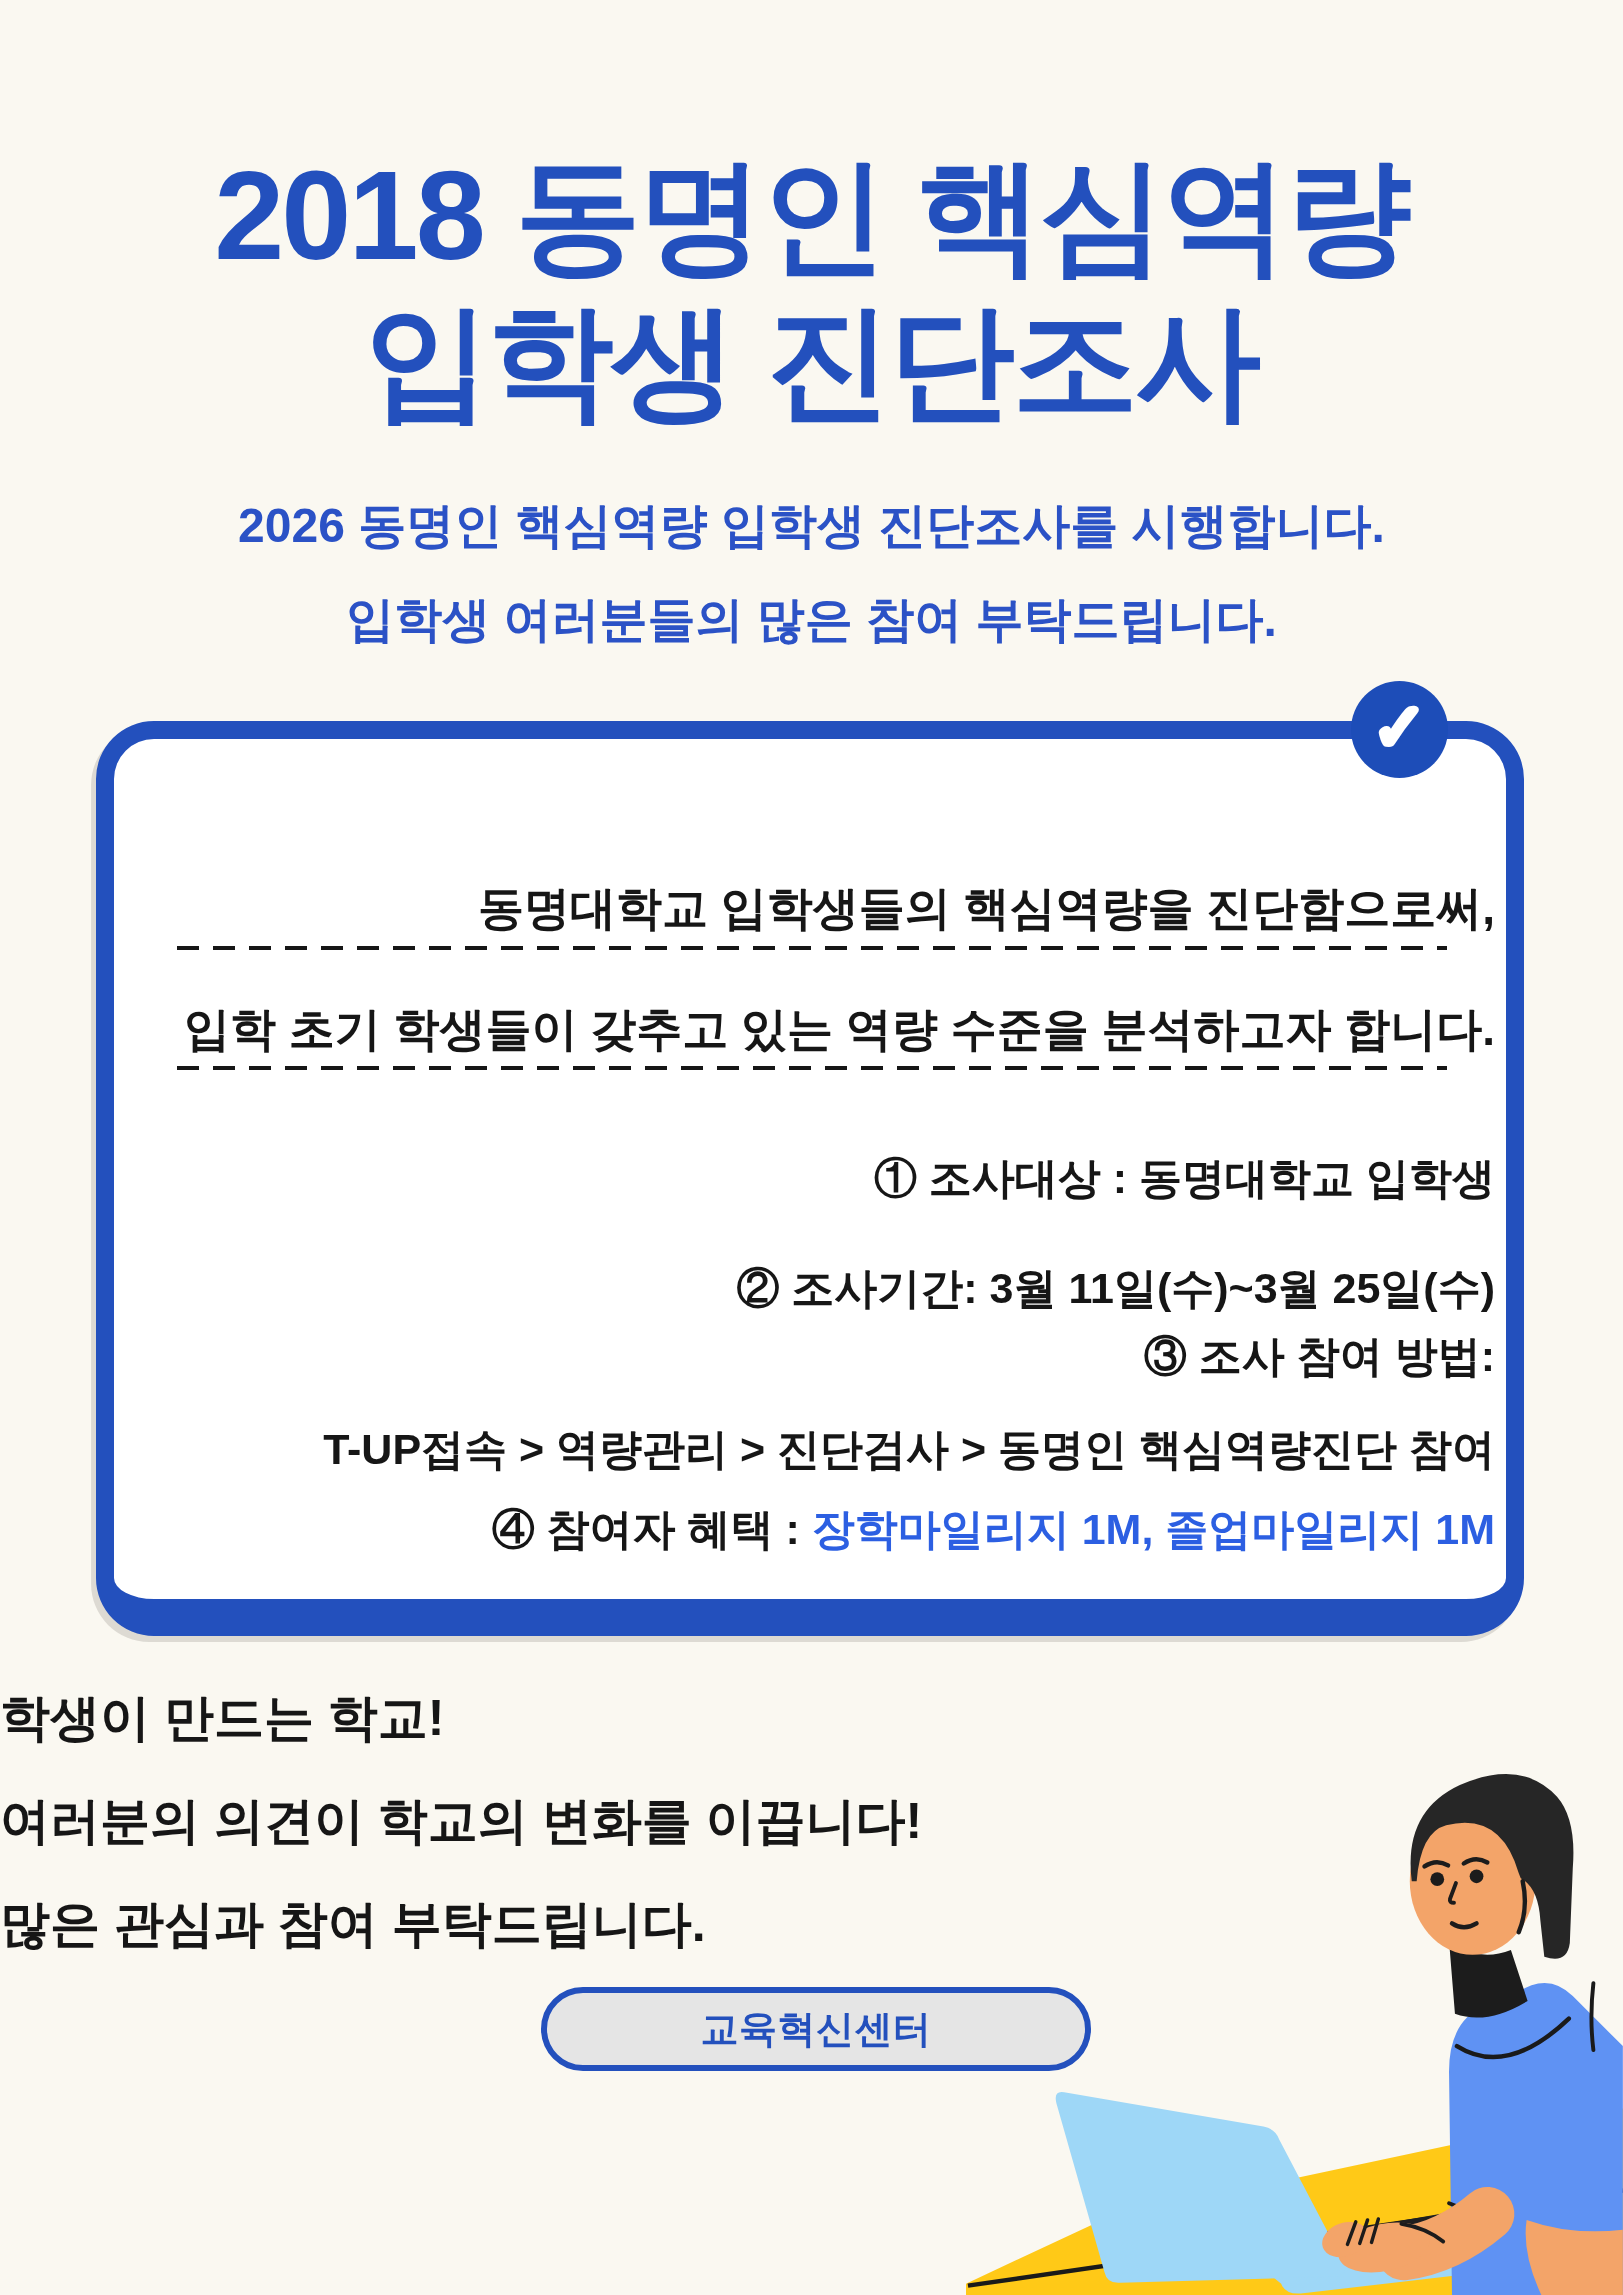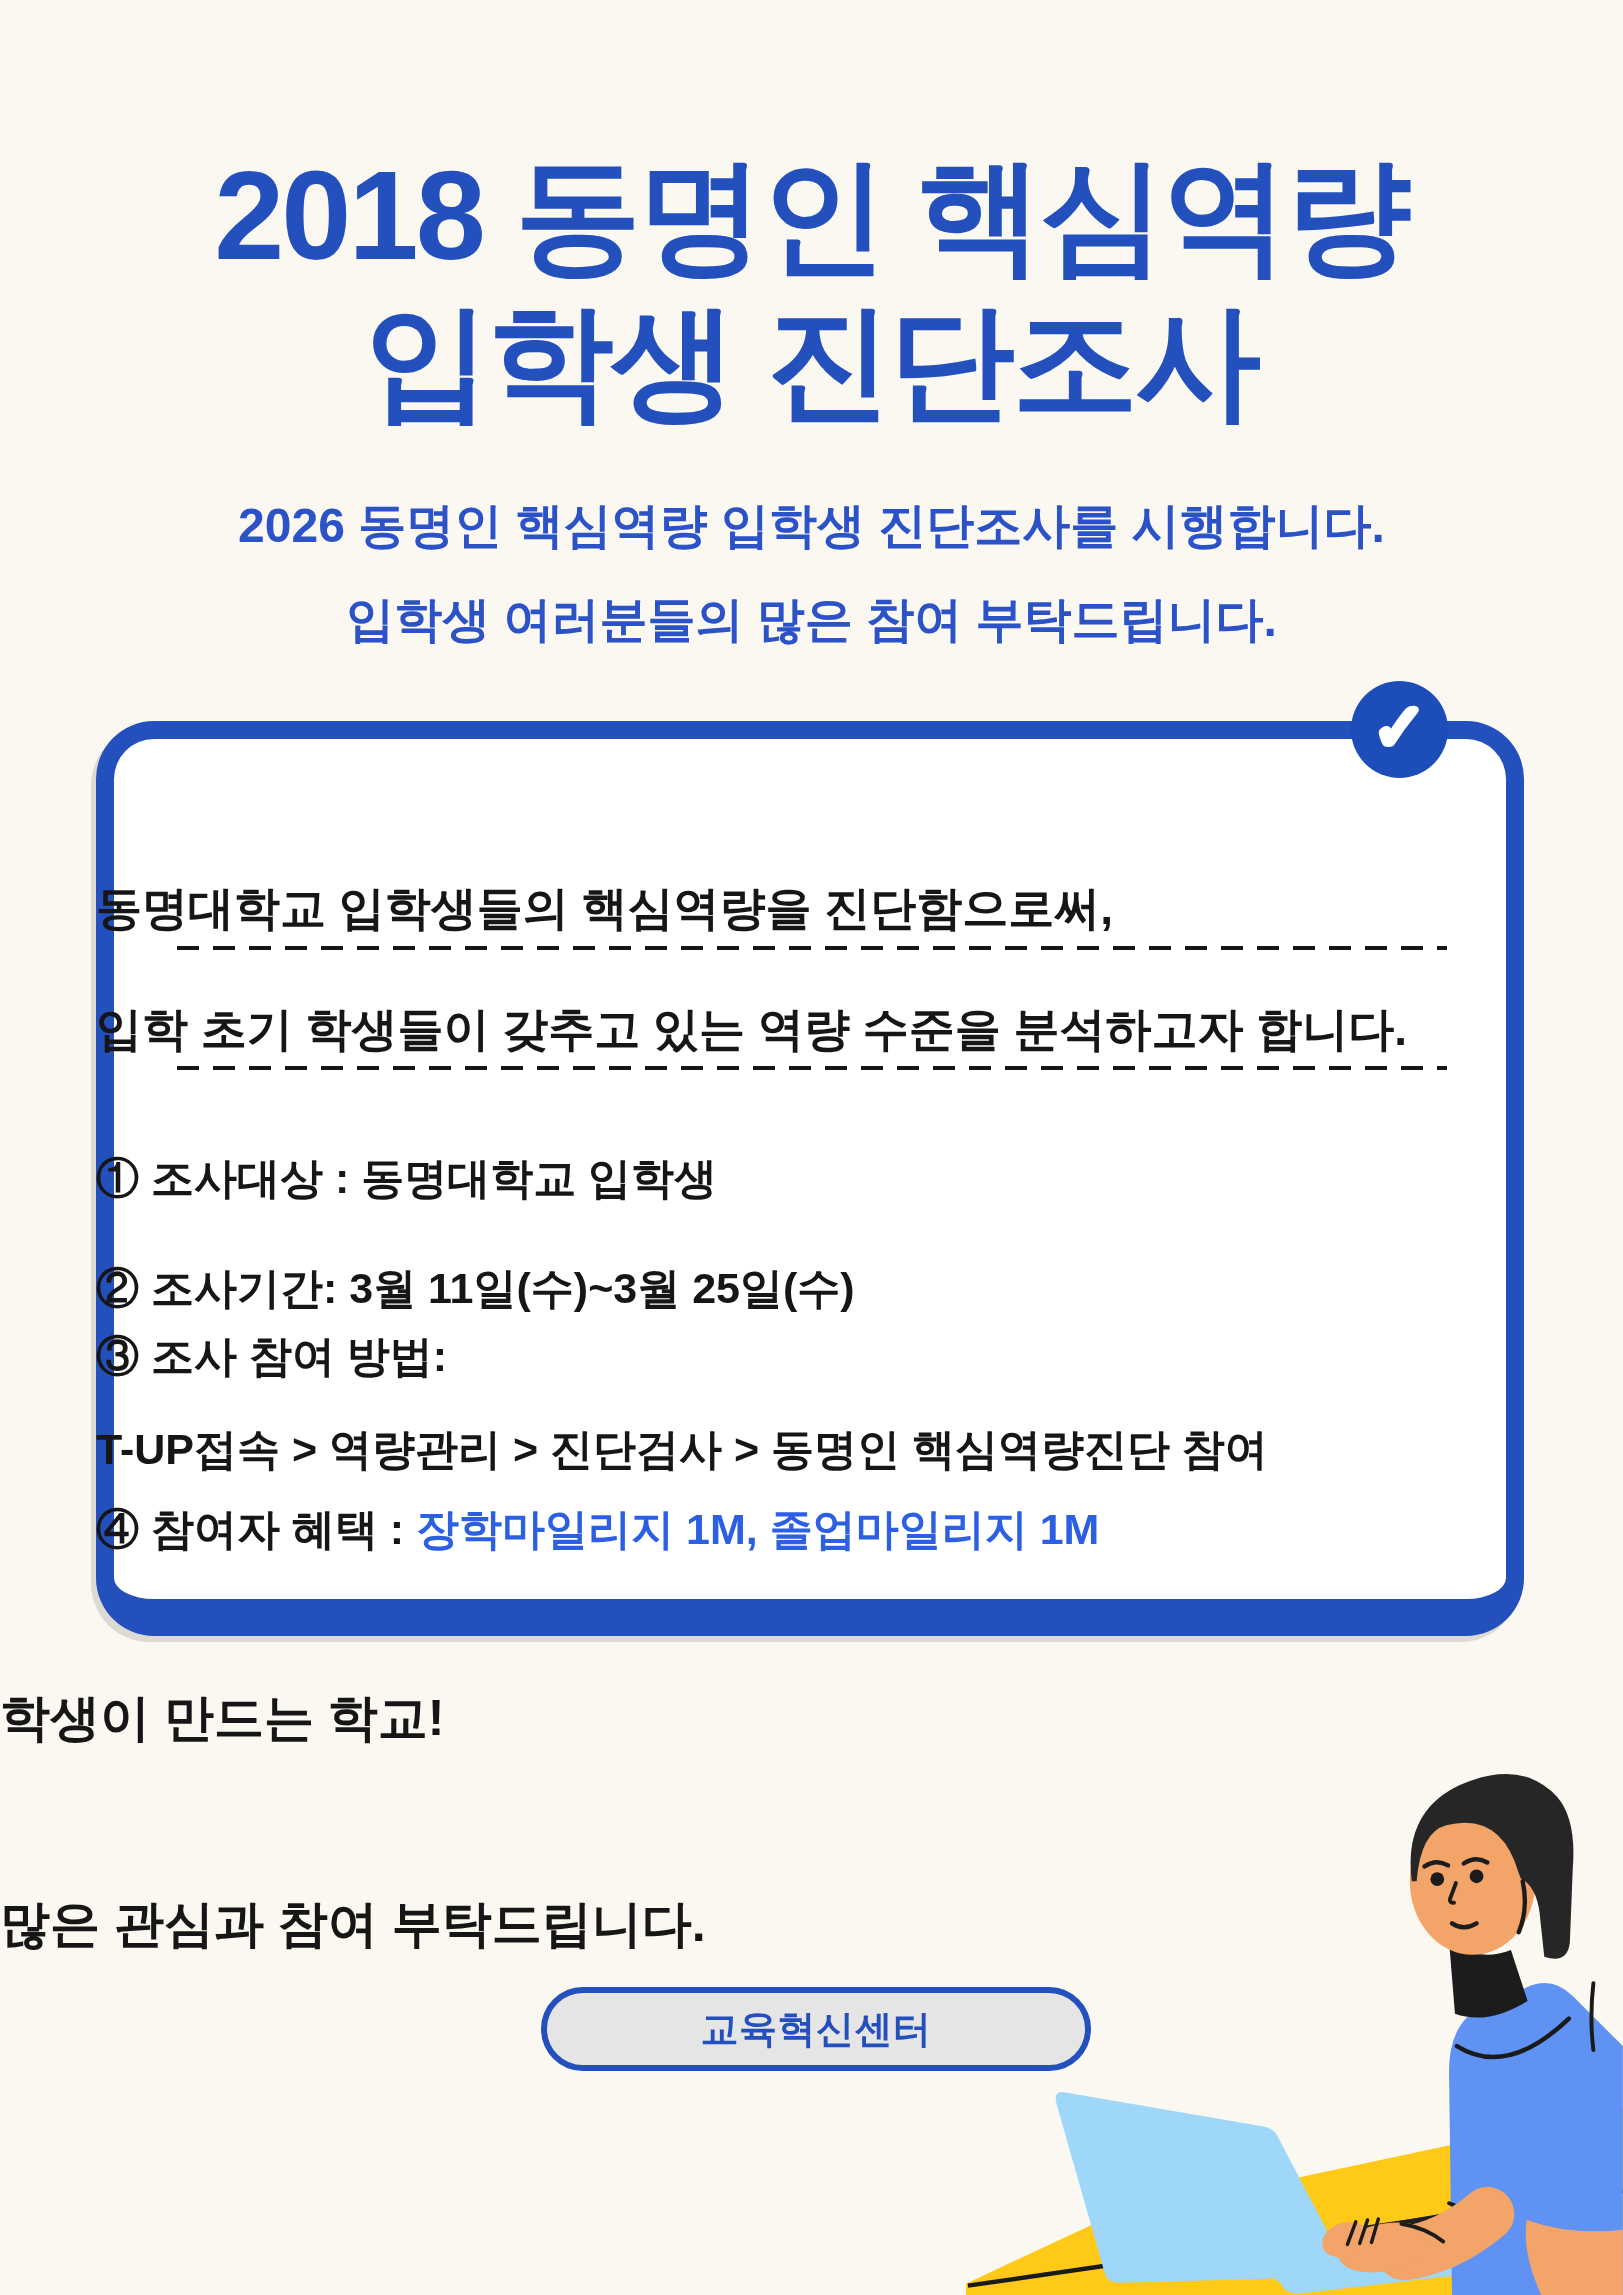--- a/index.html
+++ b/index.html
@@ -37,21 +37,21 @@
   .badge{
     position:absolute;left:1351px;top:681px;width:97px;height:97px;
     background:#1D4DB8;border-radius:50%;
     display:flex;align-items:center;justify-content:center;
   }
   .badge .check{
     color:#FFFFFF;font-size:65px;font-weight:900;line-height:1;
     -webkit-text-stroke:4.4px #FFFFFF;transform:translateY(-2px);
   }
   .card-line{
-    position:absolute;left:96px;width:1391px;text-align:left;
+    position:absolute;left:104px;width:1391px;text-align:right;
     color:#161616;font-weight:700;white-space:nowrap;
   }
   .intro{font-size:46px;line-height:52px;}
   .intro.l1{top:882px;}
   .intro.l2{top:1003px;}
   .dash{
     position:absolute;left:177px;width:1270px;height:4.4px;
     background:repeating-linear-gradient(to right,#161616 0 21.6px,transparent 21.6px 36px);
   }
   .dash.d1{top:946px;}
@@ -112,20 +112,21 @@
   <div class="card-line item i2">② 조사기간: 3월 11일(수)~3월 25일(수)</div>
   <div class="card-line item i3">③ 조사 참여 방법:</div>
   <div class="card-line item i4">T-UP접속 &gt; 역량관리 &gt; 진단검사 &gt; 동명인 핵심역량진단 참여</div>
   <div class="card-line item i5"><span>④ 참여자 혜택 : </span><span class="hl">장학마일리지 1M, 졸업마일리지 1M</span></div>
 
   <div class="badge">
     <span class="check">✓</span>
   </div>
 
   <div class="footer-line f1">학생이 만드는 학교!</div>
+  <div class="footer-line f2">여러분의 의견이 학교의 변화를 이끕니다!</div>
   <div class="footer-line f3">많은 관심과 참여 부탁드립니다.</div>
 
   <div class="pill">
     <span>교육혁신센터</span>
   </div>
 
   <svg class="illustration" viewBox="0 0 1356 1155" aria-hidden="true">
 
     <path d="M 18 1132 L 300 1000 Q 700 915 1356 775 L 1356 1155 L 18 1155 Z" fill="#FFC917"></path>
     <path d="M 22 1136 L 1356 942" stroke="#1A1A1A" stroke-width="9" fill="none"></path>

